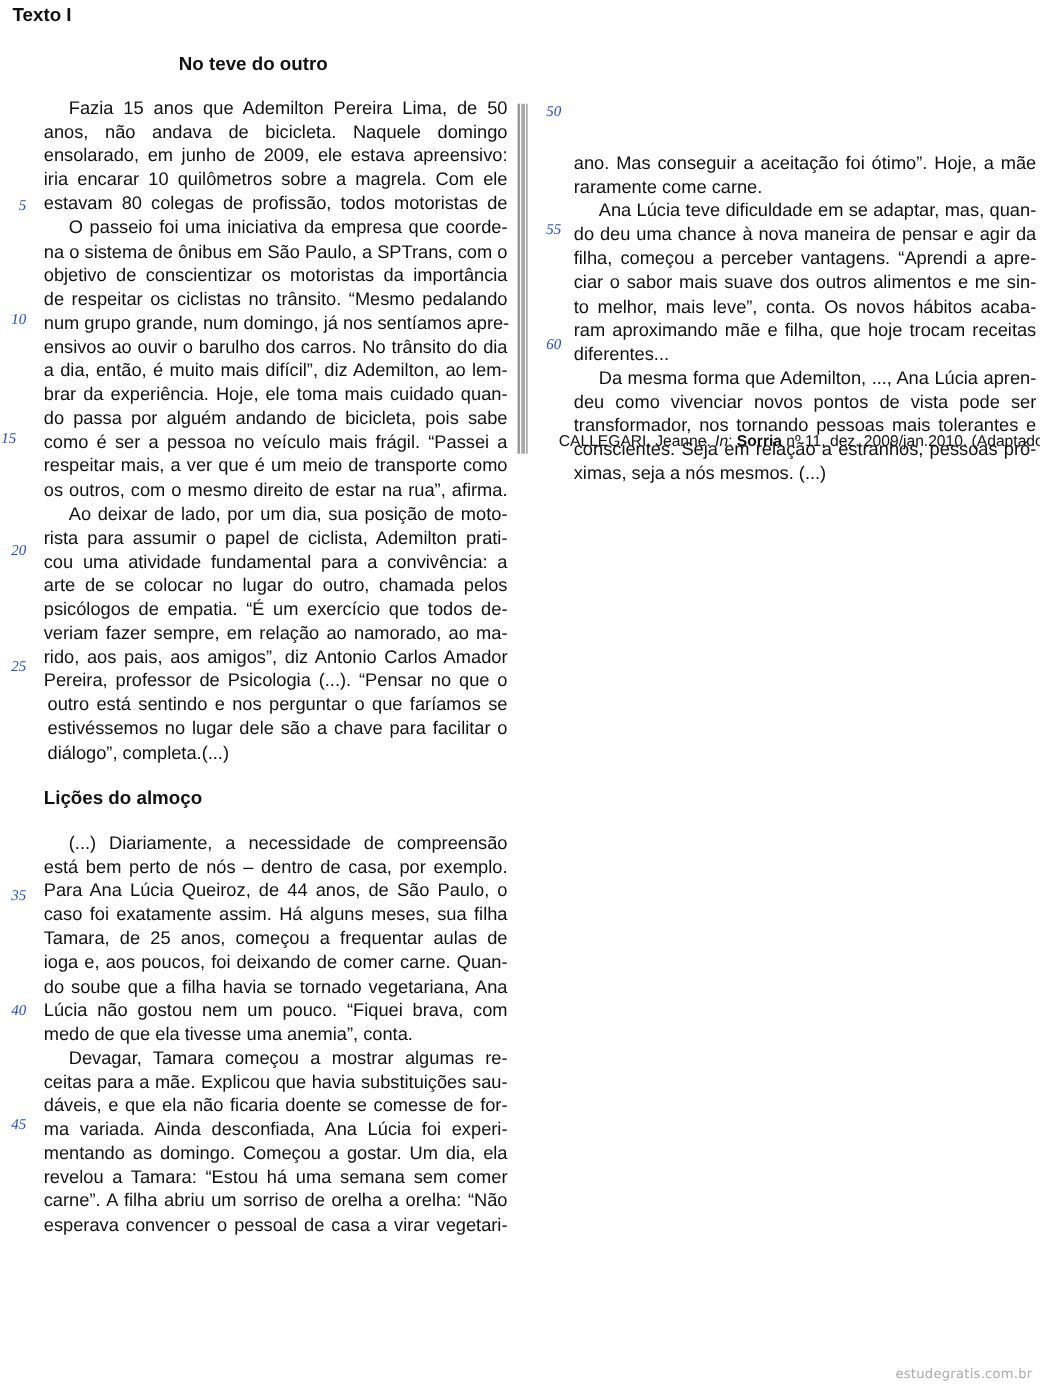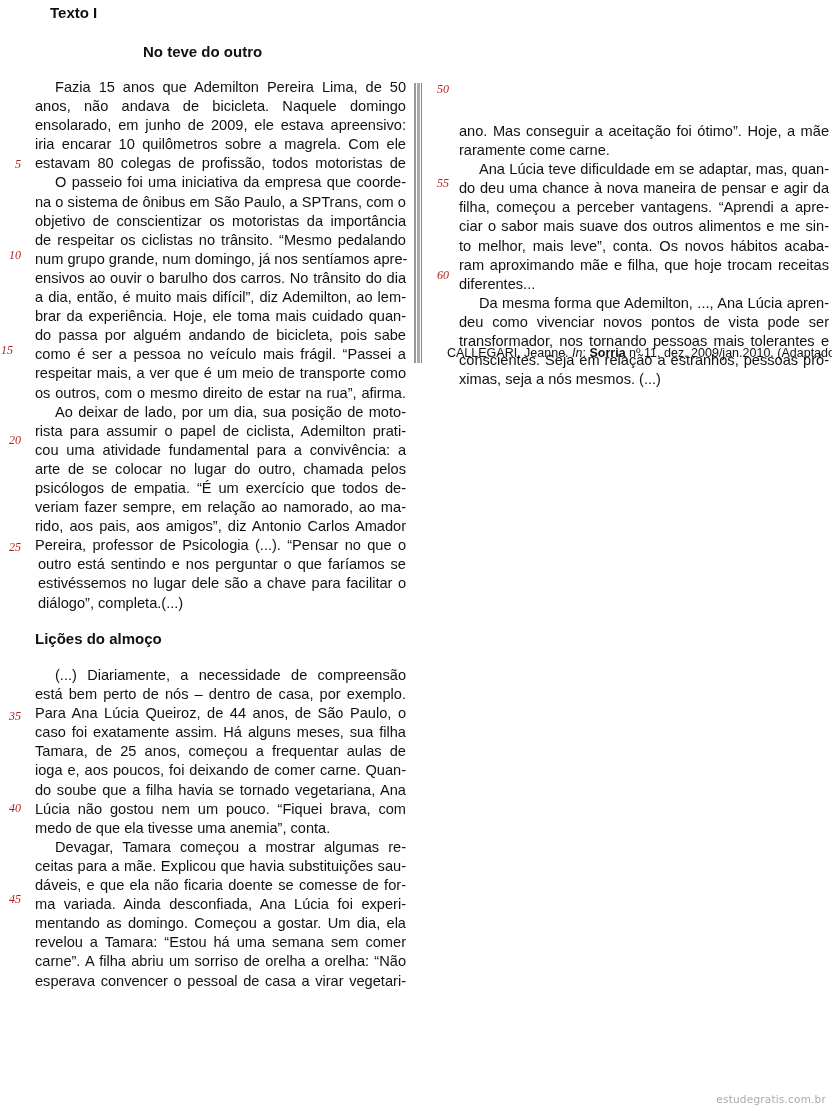--- a/index.html
+++ b/index.html
@@ -1,26 +1,26 @@
 <!DOCTYPE html>
 <html><head>
 <meta charset="utf-8">
 <style>
   html, body { margin: 0; padding: 0; background: #ffffff; }
   body { width: 832px; height: 1111px; position: relative; overflow: hidden;
          font-family: "Liberation Sans", sans-serif; color: #111; }
-  .heading { position: absolute; left: 10px; top: 4px; font-weight: bold; font-size: 15px; margin-left: 40px; }
+  .heading { position: absolute; left: 10px; top: 4px; font-weight: bold; font-size: 15px; }
   .title { position: absolute; left: 143px; top: 43px; font-weight: bold; font-size: 15px; }
   .subtitle { position: absolute; left: 35px; top: 630px; font-weight: bold; font-size: 15px; }
   .col { position: absolute; font-size: 14.6px; line-height: 19.1px; }
   .col .line { position: relative; white-space: nowrap; height: 19.1px; }
   .col .line.just { text-align: justify; text-align-last: justify; }
   .col .line.indent { padding-left: 20px; }
   .lnum { position: absolute; font-family: "Liberation Serif", serif; font-style: italic;
-          font-size: 12px; color: #b91c1c; }
+          font-size: 12px; color: #1d4ed8; }
   .left { left: 35px; width: 371px; }
   .right { left: 459px; width: 370px; }
   .sep { position: absolute; left: 414px; top: 83px; width: 7px; height: 280px; }
   .sep .b1 { position: absolute; left: 0; top: 0; width: 2px; height: 100%; background: #999; }
   .sep .b2 { position: absolute; left: 3px; top: 0; width: 3px; height: 100%; background: #aaa; }
   .sep .b3 { position: absolute; left: 7px; top: 0; width: 1px; height: 100%; background: #888; }
   .citation { position: absolute; left: 447px; top: 346px; font-size: 12.5px; white-space: nowrap; }
   .citation i { }
   .citation b { font-weight: bold; }
   .watermark { position: absolute; right: 6px; bottom: 6px; font-size: 10.5px; color: #aaa;
@@ -82,21 +82,21 @@
   <div class="line just">mentando as domingo. Começou a gostar. Um dia, ela</div>
   <div class="line just">revelou a Tamara: “Estou há uma semana sem comer</div>
   <div class="line just">carne”. A filha abriu um sorriso de orelha a orelha: “Não</div>
   <div class="line just">esperava convencer o pessoal de casa a virar vegetari-</div>
 </div>
 
 <span class="lnum" style="left:15px; top:157px;">5</span>
 <span class="lnum" style="left:9px; top:248px;">10</span>
 <span class="lnum" style="left:1px; top:343px;">15</span>
 <span class="lnum" style="left:9px; top:433px;">20</span>
-<span class="lnum" style="left:9px; top:540px;">25</span>
+<span class="lnum" style="left:9px; top:526px;">25</span>
 <span class="lnum" style="left:9px; top:709px;">35</span>
 <span class="lnum" style="left:9px; top:801px;">40</span>
 <span class="lnum" style="left:9px; top:892px;">45</span>
 
 <div class="sep">
   <div class="b1"></div>
     <div class="b2"></div>
     <div class="b3"></div>
 </div>
 

